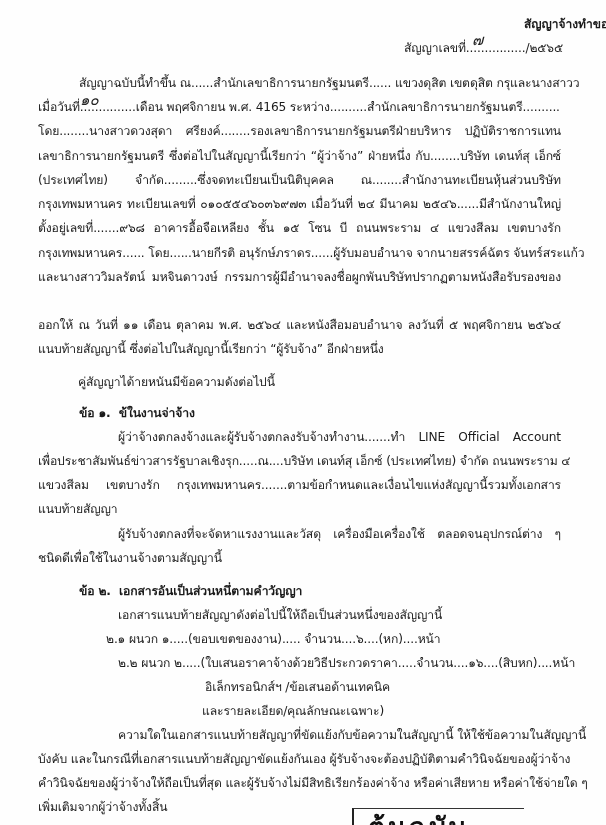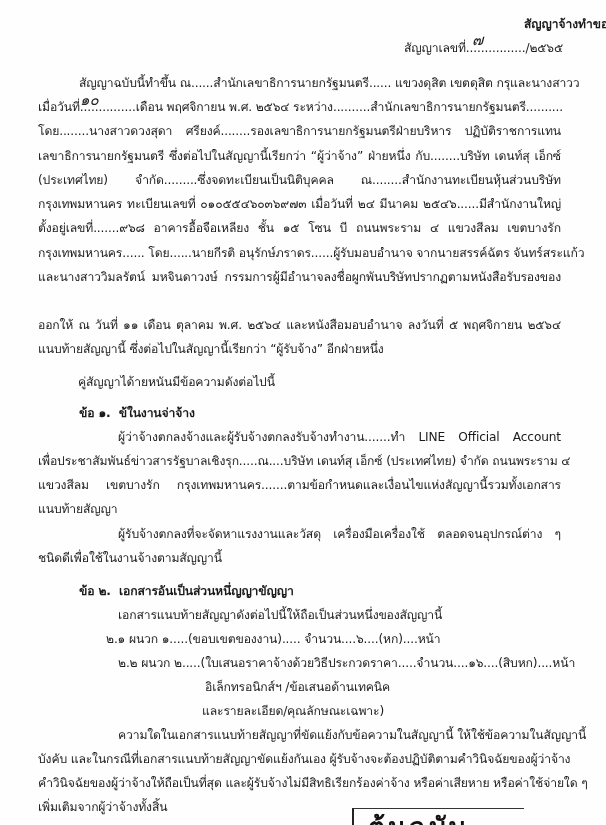--- a/index.html
+++ b/index.html
@@ -32,21 +32,21 @@
 
   <div class="title">สัญญาจ้างทำของ</div>
 
   <div class="ln" style="top:40px; left:404px;">
     <span>สัญญาเลขที่</span><span>................</span><span>/๒๕๖๕</span>
   </div>
   <div class="hand" style="top:28px; left:472px;">๗</div>
 
   <div class="ln justify" style="top:75px; left:79px; width:482px;">สัญญาฉบับนี้ทำขึ้น ณ......สำนักเลขาธิการนายกรัฐมนตรี...... แขวงดุสิต เขตดุสิต กรุและนางสาวว</div>
   <div class="ln" style="top:99px; left:38px; width:523px;">
-    <span>เมื่อวันที่</span><span>..............</span><span>.เดือน พฤศจิกายน พ.ศ. ๒๕๖๔ ระหว่าง..........สำนักเลขาธิการนายกรัฐมนตรี..........</span>
+    <span>เมื่อวันที่</span><span>..............</span><span>.เดือน พฤศจิกายน พ.ศ. 4165 ระหว่าง..........สำนักเลขาธิการนายกรัฐมนตรี..........</span>
   </div>
   <div class="hand" style="top:88px; left:80px;">๑๐</div>
   <div class="ln justify" style="top:123px; left:38px; width:523px;">โดย........นางสาวดวงสุดา  ศรียงค์........รองเลขาธิการนายกรัฐมนตรีฝ่ายบริหาร ปฏิบัติราชการแทน</div>
   <div class="ln justify" style="top:148px; left:38px; width:523px;">เลขาธิการนายกรัฐมนตรี ซึ่งต่อไปในสัญญานี้เรียกว่า “ผู้ว่าจ้าง” ฝ่ายหนึ่ง กับ........บริษัท เดนท์สุ เอ็กซ์</div>
   <div class="ln justify" style="top:172px; left:38px; width:523px;">(ประเทศไทย) จำกัด.........ซึ่งจดทะเบียนเป็นนิติบุคคล ณ........สำนักงานทะเบียนหุ้นส่วนบริษัท</div>
   <div class="ln justify" style="top:196px; left:38px; width:523px;">กรุงเทพมหานคร ทะเบียนเลขที่ ๐๑๐๕๕๔๖๐๓๖๙๗๓ เมื่อวันที่ ๒๔ มีนาคม ๒๕๔๖......มีสำนักงานใหญ่</div>
   <div class="ln justify" style="top:220px; left:38px; width:523px;">ตั้งอยู่เลขที่.......๙๖๘ อาคารอื้อจือเหลียง ชั้น ๑๕ โซน บี ถนนพระราม ๔ แขวงสีลม เขตบางรัก</div>
   <div class="ln justify" style="top:245px; left:38px; width:523px;">กรุงเทพมหานคร...... โดย......นายกีรติ  อนุรักษ์ภราดร......ผู้รับมอบอำนาจ จากนายสรรค์ฉัตร  จันทร์สระแก้ว</div>
   <div class="ln justify" style="top:269px; left:38px; width:523px;">และนางสาววิมลรัตน์  มหจินดาวงษ์ กรรมการผู้มีอำนาจลงชื่อผูกพันบริษัทปรากฏตามหนังสือรับรองของ</div>
   <div class="ln justify" style="top:317px; left:38px; width:523px;">ออกให้ ณ วันที่ ๑๑ เดือน ตุลาคม พ.ศ. ๒๕๖๔ และหนังสือมอบอำนาจ ลงวันที่ ๕ พฤศจิกายน ๒๕๖๔</div>
@@ -58,21 +58,21 @@
     <span>ข้อ ๑.</span>&nbsp;&nbsp;<span>ข้ในงานจ่าจ้าง</span>
   </div>
   <div class="ln justify" style="top:429px; left:118px; width:443px;">ผู้ว่าจ้างตกลงจ้างและผู้รับจ้างตกลงรับจ้างทำงาน.......ทำ LINE Official Account</div>
   <div class="ln justify" style="top:453px; left:38px; width:523px;">เพื่อประชาสัมพันธ์ข่าวสารรัฐบาลเชิงรุก.....ณ....บริษัท เดนท์สุ เอ็กซ์ (ประเทศไทย) จำกัด ถนนพระราม ๔</div>
   <div class="ln justify" style="top:477px; left:38px; width:523px;">แขวงสีลม เขตบางรัก กรุงเทพมหานคร.......ตามข้อกำหนดและเงื่อนไขแห่งสัญญานี้รวมทั้งเอกสาร</div>
   <div class="ln" style="top:501px; left:38px;">แนบท้ายสัญญา</div>
   <div class="ln justify" style="top:526px; left:118px; width:443px;">ผู้รับจ้างตกลงที่จะจัดหาแรงงานและวัสดุ เครื่องมือเครื่องใช้ ตลอดจนอุปกรณ์ต่าง ๆ</div>
   <div class="ln" style="top:550px; left:38px;">ชนิดดีเพื่อใช้ในงานจ้างตามสัญญานี้</div>
 
   <div class="ln bold" style="top:583px; left:79px;">
-    <span>ข้อ ๒.</span>&nbsp;&nbsp;<span>เอกสารอันเป็นส่วนหนึ่ญญาขัญญา</span>
+    <span>ข้อ ๒.</span>&nbsp;&nbsp;<span>เอกสารอันเป็นส่วนหนึ่ตามคำวัญญา</span>
   </div>
   <div class="ln" style="top:607px; left:118px;">เอกสารแนบท้ายสัญญาดังต่อไปนี้ให้ถือเป็นส่วนหนึ่งของสัญญานี้</div>
   <div class="ln" style="top:631px; left:106px;">๒.๑ ผนวก ๑.....(ขอบเขตของงาน)..... จำนวน....๖....(หก)....หน้า</div>
   <div class="ln" style="top:655px; left:118px;">๒.๒ ผนวก ๒.....(ใบเสนอราคาจ้างด้วยวิธีประกวดราคา.....จำนวน....๑๖....(สิบหก)....หน้า</div>
   <div class="ln" style="top:679px; left:205px;">อิเล็กทรอนิกส์ฯ /ข้อเสนอด้านเทคนิค</div>
   <div class="ln" style="top:703px; left:202px;">และรายละเอียด/คุณลักษณะเฉพาะ)</div>
   <div class="ln justify" style="top:727px; left:118px; width:443px;">ความใดในเอกสารแนบท้ายสัญญาที่ขัดแย้งกับข้อความในสัญญานี้ ให้ใช้ข้อความในสัญญานี้</div>
   <div class="ln justify" style="top:751px; left:38px; width:523px;">บังคับ และในกรณีที่เอกสารแนบท้ายสัญญาขัดแย้งกันเอง ผู้รับจ้างจะต้องปฏิบัติตามคำวินิจฉัยของผู้ว่าจ้าง</div>
   <div class="ln justify" style="top:775px; left:38px; width:523px;">คำวินิจฉัยของผู้ว่าจ้างให้ถือเป็นที่สุด และผู้รับจ้างไม่มีสิทธิเรียกร้องค่าจ้าง หรือค่าเสียหาย หรือค่าใช้จ่ายใด ๆ</div>
   <div class="ln" style="top:799px; left:38px;">เพิ่มเติมจากผู้ว่าจ้างทั้งสิ้น</div>

